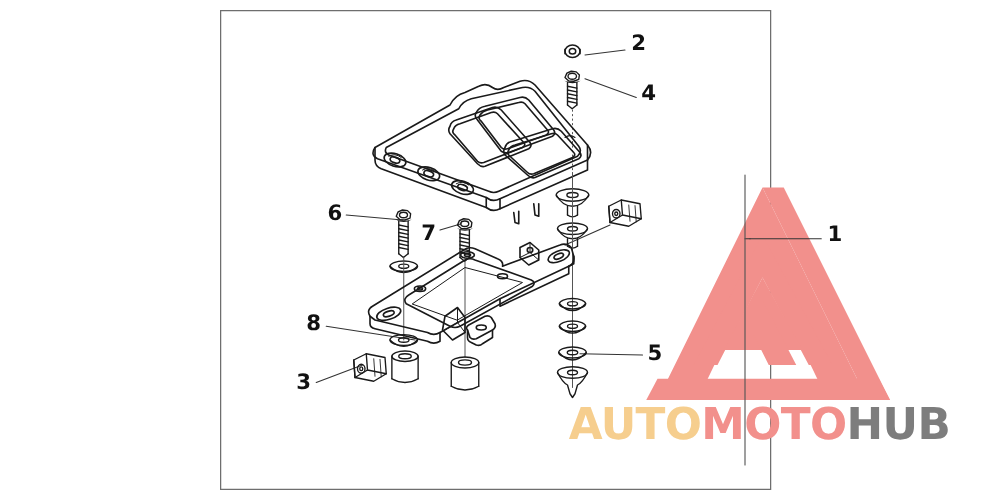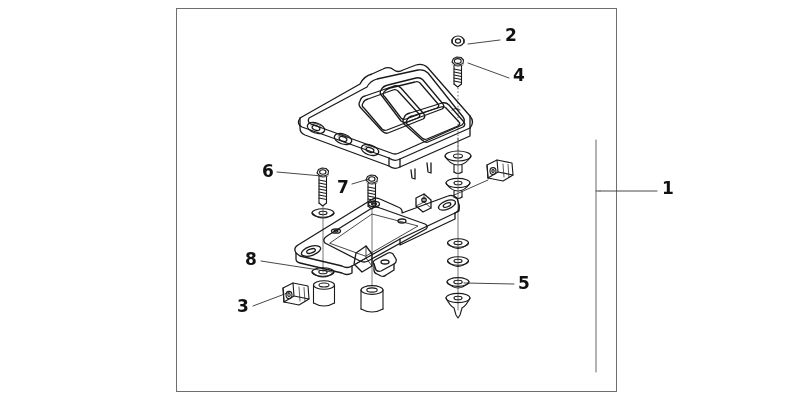--- a/index.html
+++ b/index.html
@@ -82,20 +82,39 @@
     user-select: none;
   }
 </style>
 </head>
 <body>
 
 <div id="stage">
 
   <div id="diagram-frame"></div>
 
+  <div id="watermark">
+    <svg id="watermark-logo" viewBox="0 0 345 200">
+
+      <path d="M 71 180 L 155 10 L 239 180 L 207 180 L 155 72 L 103 180 Z" fill="#F2908C"></path>
+
+      <path d="M 155 10 L 172 10 L 257 180 L 239 180 Z" fill="#F2908C"></path>
+
+      <path d="M 62 180 L 257 180 L 248 163 L 71 163 Z" fill="#F2908C"></path>
+
+      <path d="M 100 152 L 155 48 L 211 152 L 192 152 L 155 82 L 119 152 Z" fill="#F2908C"></path>
+
+      <path d="M 124 140 L 155 82 L 187 140 Z" fill="#F2908C"></path>
+
+      <path d="M 155 100 L 182 152 L 160 152 L 148 128 Z" fill="#F2908C"></path>
+    </svg>
+    <div id="watermark-text">
+      <span class="wm-auto">AUTO</span><span class="wm-moto">MOTO</span><span class="wm-hub">HUB</span>
+    </div>
+  </div>
 
   <svg id="drawing-svg" viewBox="0 0 800 402">
     <g fill="none" stroke="#1a1a1a" stroke-width="1.1" stroke-linejoin="round" stroke-linecap="round">
 
       <g stroke="#333333" stroke-width="0.9">
         <line x1="657" y1="191" x2="600" y2="191"></line>
         <line x1="600" y1="191" x2="596" y2="191"></line>
         <line x1="500" y1="40" x2="468" y2="44"></line>
         <line x1="253" y1="306" x2="290" y2="292"></line>
         <line x1="509" y1="78" x2="468" y2="63"></line>

